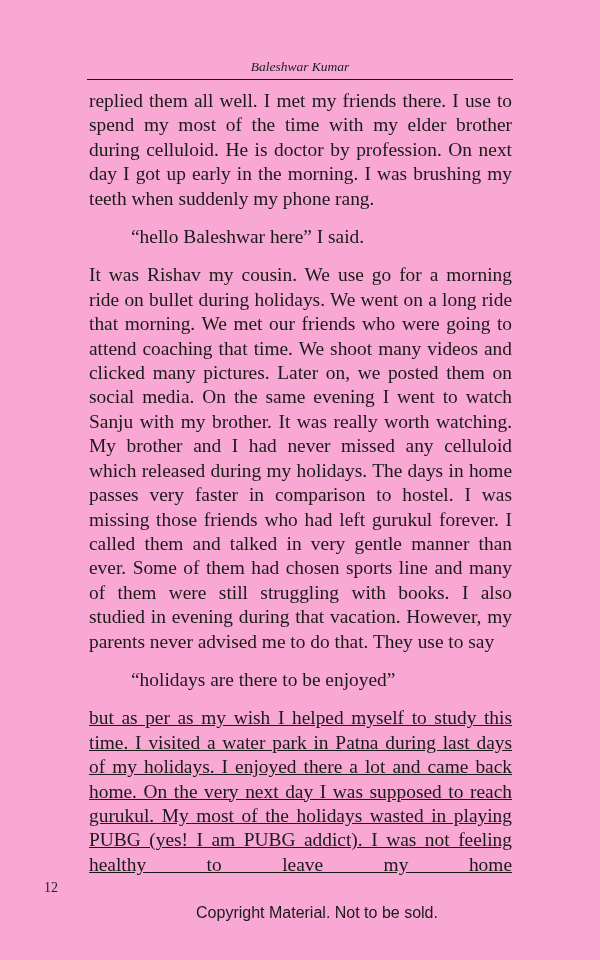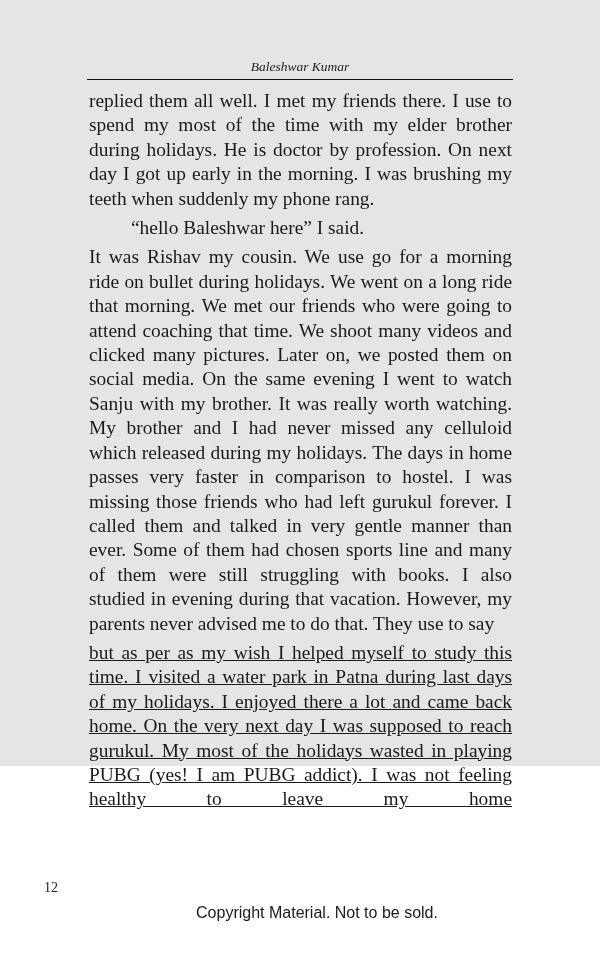--- a/index.html
+++ b/index.html
@@ -1,49 +1,50 @@
 <!DOCTYPE html>
 <html><head>
 <meta charset="utf-8">
 <style>
   html, body { margin: 0; padding: 0; background: #ffffff; }
   body { width: 600px; height: 960px; position: relative; overflow: hidden; }
-  .page { position: absolute; left: 0; top: 0; width: 600px; height: 766px; background: #e5e5e5; color: #1a1a1a; }
+  .page { position: absolute; left: 0; top: 0; width: 600px; height: 960px; background: #f9a8d4; color: #1a1a1a; }
   .running-head {
     position: absolute; left: 88px; width: 424px; top: 59px;
     text-align: center; font-family: "Liberation Serif", serif; font-style: italic;
     font-size: 13.5px; color: #222;
   }
   .head-rule { position: absolute; left: 87px; width: 426px; top: 79px; height: 0; border-top: 1.6px solid #111; }
   .body-text {
     position: absolute; left: 89px; width: 423px; top: 89px;
     font-family: "Liberation Serif", serif; font-size: 19.4px; line-height: 24.4px; color: #1a1a1a;
   }
   .body-text p { margin: 0; text-align: justify; }
   .body-text p.last-left { text-align-last: left; }
-  .body-text p.gap { margin-top: 5px; }
+  .body-text p.gap { margin-top: 14px; }
   .body-text p.indent { text-indent: 42px; }
   .folio {
     position: absolute; left: 0; width: 600px; top: 880px; text-align: left;
     font-family: "Liberation Serif", serif; font-size: 14px; color: #222; padding-left: 44px;
   }
   .copyright {
     position: absolute; left: 0; width: 600px; top: 904px; text-align: center;
     font-family: "Liberation Sans", sans-serif; font-size: 16px; color: #1a1a1a; padding-left: 17px;
   }
 </style>
 </head>
 <body>
 
 <div class="page">
   <div class="running-head">Baleshwar Kumar</div>
   <div class="head-rule"></div>
 
   <div class="body-text">
-    <p class="last-left">replied them all well. I met my friends there. I use to spend my most of the time with my elder brother during holidays. He is doctor by profession. On next day I got up early in the morning. I was brushing my teeth when suddenly my phone rang.</p>
+    <p class="last-left">replied them all well. I met my friends there. I use to spend my most of the time with my elder brother during celluloid. He is doctor by profession. On next day I got up early in the morning. I was brushing my teeth when suddenly my phone rang.</p>
     <p class="gap indent last-left">“hello Baleshwar here” I said.</p>
     <p class="gap last-left">It was Rishav my cousin. We use go for a morning ride on bullet during holidays. We went on a long ride that morning. We met our friends who were going to attend coaching that time. We shoot many videos and clicked many pictures. Later on, we posted them on social media. On the same evening I went to watch Sanju with my brother. It was really worth watching. My brother and I had never missed any celluloid which released during my holidays. The days in home passes very faster in comparison to hostel. I was missing those friends who had left gurukul forever. I called them and talked in very gentle manner than ever. Some of them had chosen sports line and many of them were still struggling with books. I also studied in evening during that vacation. However, my parents never advised me to do that. They use to say</p>
+    <p class="gap indent last-left">“holidays are there to be enjoyed”</p>
     <p class="gap" style="text-align-last: justify; text-decoration: underline;">but as per as my wish I helped myself to study this time. I visited a water park in Patna during last days of my holidays. I enjoyed there a lot and came back home. On the very next day I was supposed to reach gurukul. My most of the holidays wasted in playing PUBG (yes! I am PUBG addict). I was not feeling healthy to leave my home</p>
   </div>
 
   <div class="folio">12</div>
   <div class="copyright">Copyright Material. Not to be sold.</div>
 </div>
 
 </body></html>

